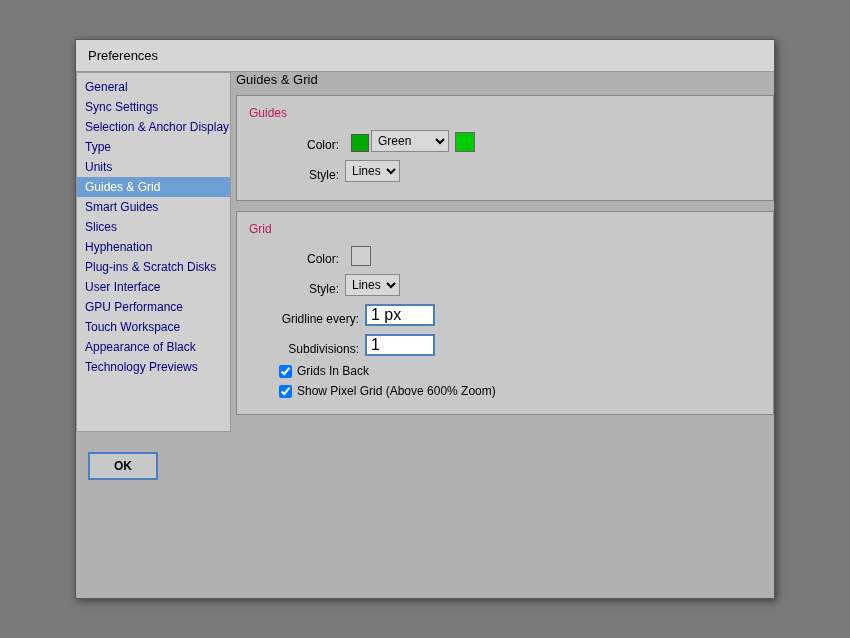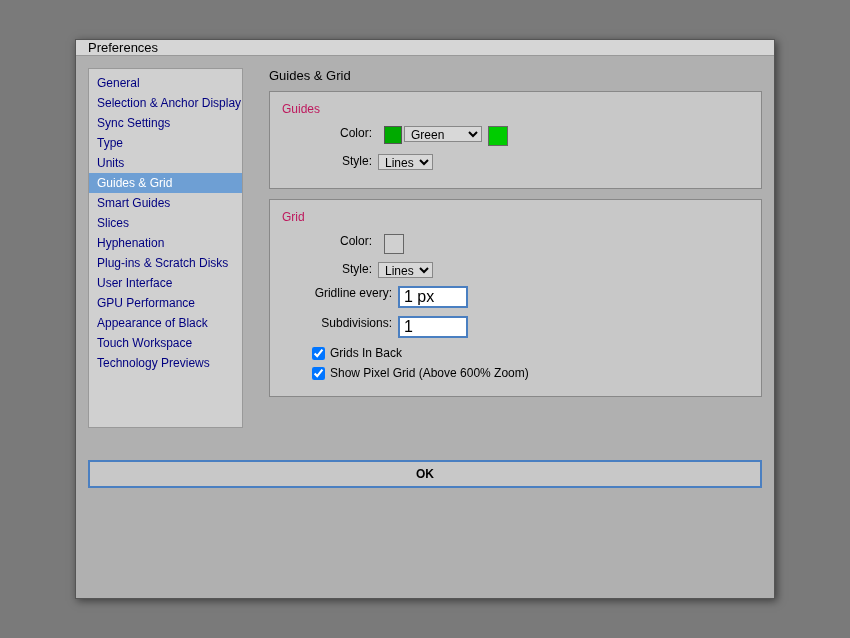--- a/index.html
+++ b/index.html
@@ -18,28 +18,27 @@
       background: #b0b0b0;
       border: 1px solid #555;
       width: 700px;
       min-height: 560px;
       padding: 0;
       box-shadow: 2px 2px 8px rgba(0,0,0,0.5);
     }
     .dialog-titlebar {
       background: #d6d6d6;
       border-bottom: 1px solid #999;
-      padding: 0 12px;
+      padding: 8px 12px;
       font-size: 13px;
       font-weight: normal;
     }
     .dialog-body {
       display: flex;
-      padding: 12px;
-      gap: 26px;
+      gap: 5px;
     }
     
     .sidebar {
       width: 155px;
       background: #d0d0d0;
       border: 1px solid #999;
       padding: 4px 0;
       flex-shrink: 0;
     }
     .sidebar-item {
@@ -68,32 +67,32 @@
       padding: 10px 12px;
       margin-bottom: 10px;
     }
     .panel-title {
       font-size: 12px;
       margin-bottom: 10px;
       color: #be185d;
     }
     .form-row {
       display: flex;
-      align-items: flex-start;
+      align-items: flex-end;
       margin-bottom: 8px;
     }
     .form-label {
       width: 90px;
       text-align: right;
       margin-right: 6px;
       font-size: 12px;
     }
     select {
       font-size: 12px;
-      height: 16px;
+      height: 22px;
       background: #d8d8d8;
       border: 1px solid #888;
       padding: 0 2px;
     }
     .color-swatch {
       width: 20px;
       height: 20px;
       border: 1px solid #666;
       margin-left: 6px;
       display: inline-block;
@@ -110,25 +109,24 @@
       display: flex;
       align-items: center;
       margin-bottom: 6px;
       margin-left: 30px;
     }
     .checkbox-row input[type="checkbox"] {
       margin-right: 5px;
     }
     .dialog-footer {
       display: flex;
-      justify-content: flex-end;
+      justify-content: flex-start;
       padding: 10px 12px;
       gap: 17px;
       margin-top: 10px;
-      flex-direction: column;
     }
     .btn {
       font-size: 12px;
       padding: 5px 20px;
       border: 1px solid #888;
       background: #d0d0d0;
       cursor: pointer;
       min-width: 70px;
     }
     .btn-ok {
@@ -145,33 +143,33 @@
 
 <div class="dialog">
   <div class="dialog-titlebar">
     <span>Preferences</span>
   </div>
   <div class="dialog-body">
 
     <div class="sidebar">
       <div class="sidebar-list">
         <div class="sidebar-item">General</div>
+        <div class="sidebar-item">Sync Settings</div>
         <div class="sidebar-item">Selection &amp; Anchor Display</div>
-        <div class="sidebar-item">Sync Settings</div>
         <div class="sidebar-item">Type</div>
         <div class="sidebar-item">Units</div>
         <div class="sidebar-item active">Guides &amp; Grid</div>
         <div class="sidebar-item">Smart Guides</div>
         <div class="sidebar-item">Slices</div>
         <div class="sidebar-item">Hyphenation</div>
         <div class="sidebar-item">Plug-ins &amp; Scratch Disks</div>
         <div class="sidebar-item">User Interface</div>
         <div class="sidebar-item">GPU Performance</div>
+        <div class="sidebar-item">Touch Workspace</div>
         <div class="sidebar-item">Appearance of Black</div>
-        <div class="sidebar-item">Touch Workspace</div>
         <div class="sidebar-item">Technology Previews</div>
       </div>
     </div>
 
     <div class="main-content">
       <div class="section-title">Guides &amp; Grid</div>
 
       <div class="panel">
         <div class="panel-title">Guides</div>
 

